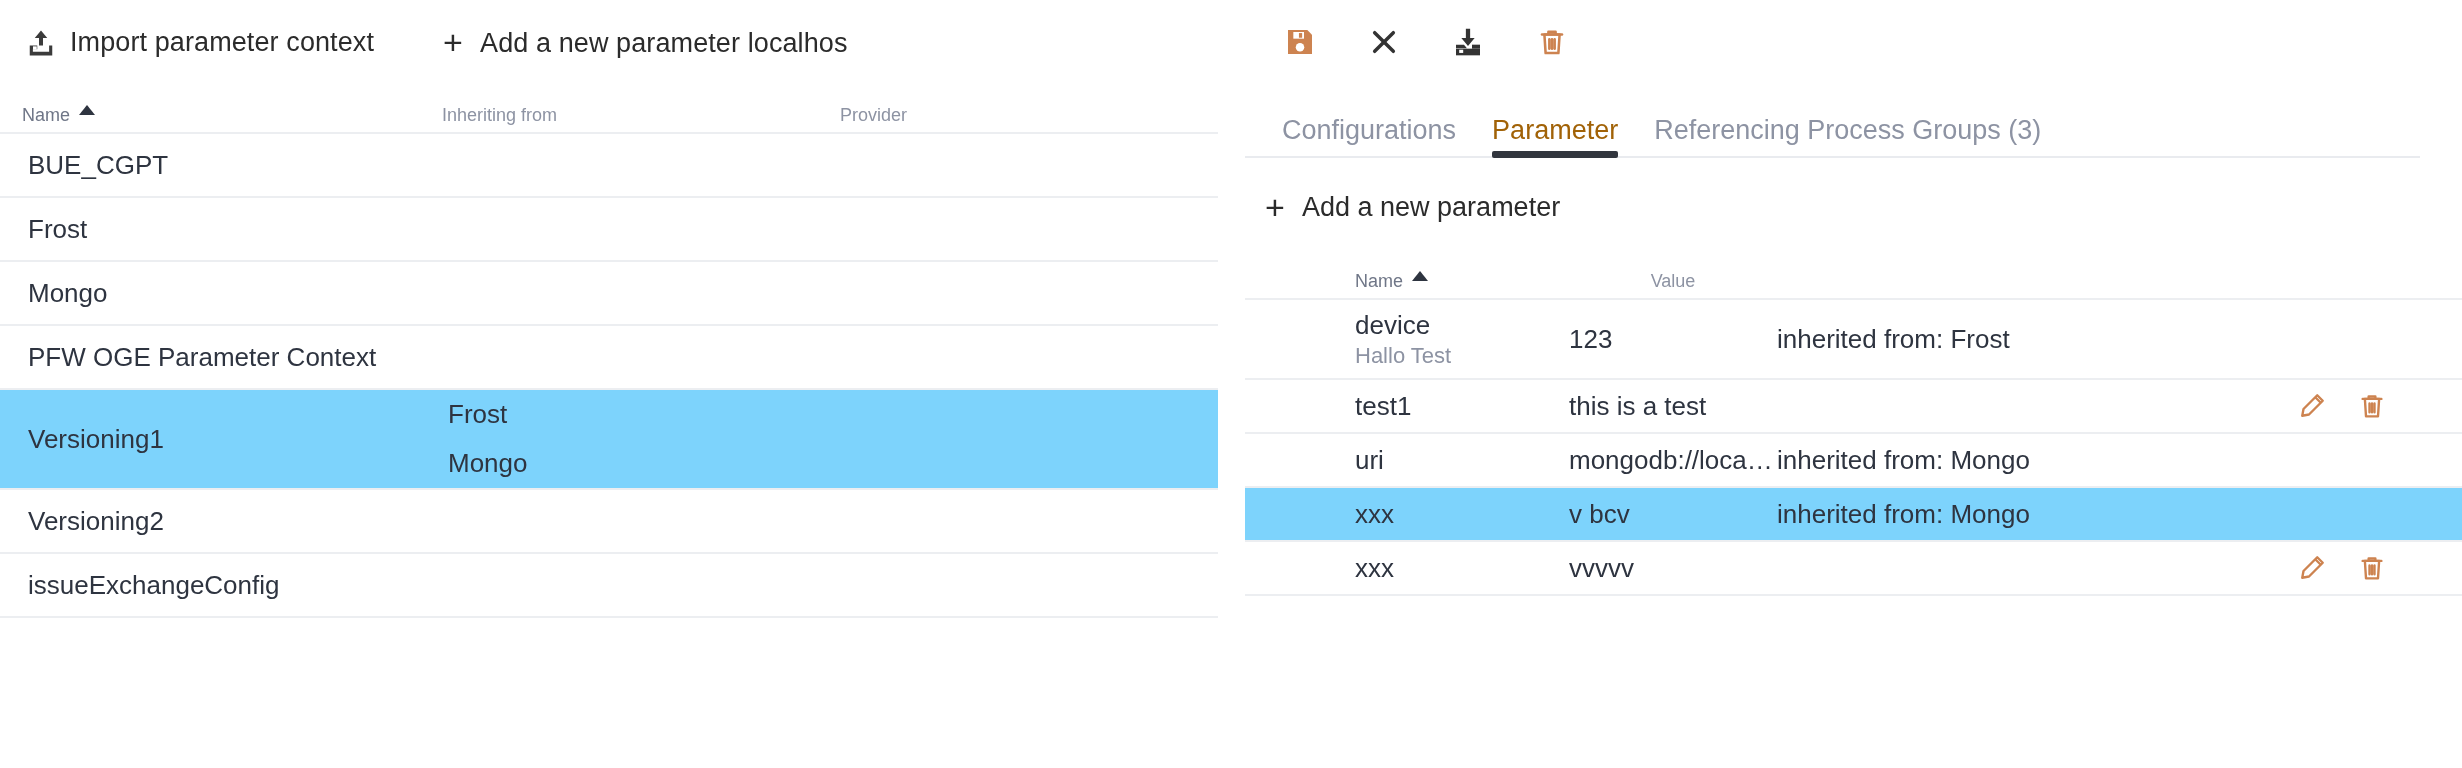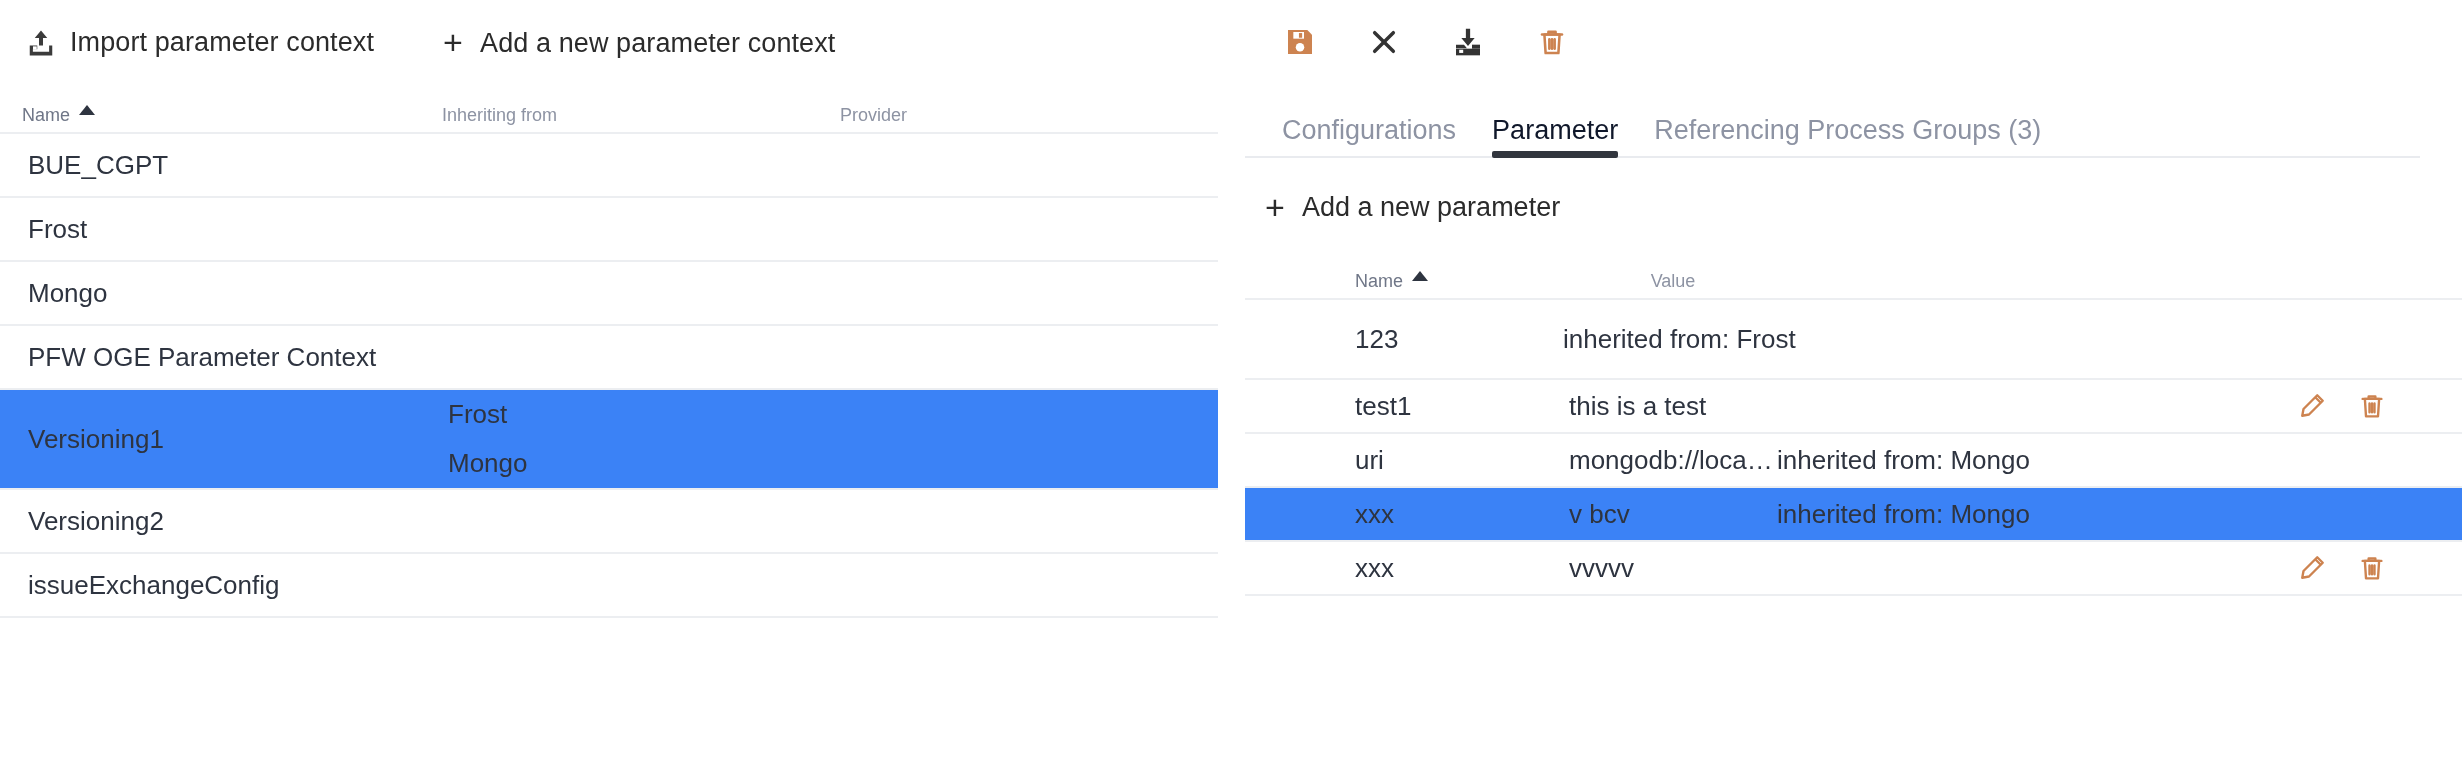--- a/index.html
+++ b/index.html
@@ -48,21 +48,21 @@
     border-right: 8px solid transparent;
     border-bottom: 10px solid #2e3440;
     position: relative; top: -6px;
   }
 
   .row {
     display: flex; align-items: center;
     border-bottom: 2px solid #eceef1;
     font-size: 26px; color: #2e3440;
   }
-  .row.selected { background: #3b82f6; }
+  .row.selected { background: #7dd3fc; }
 
   
   .lt-head { padding-left: 22px; }
   .lc-name  { width: 420px; flex: 0 0 420px; }
   .lc-inh   { width: 398px; flex: 0 0 398px; }
   .lc-prov  { width: 380px; flex: 0 0 380px; }
   .left-row { height: 64px; padding-left: 28px; }
   .left-row.tall { height: 100px; }
   .inh-stack { display: flex; flex-direction: column; gap: 18px; }
 
@@ -81,21 +81,21 @@
     border-bottom: 2px solid #e9ebef;
     height: 62px; margin-top: 12px;
     padding-left: 21px;
     width: 1175px;
   }
   .tab {
     font-size: 27px; color: #8d93a3; cursor: pointer;
     padding: 0 16px 12px 16px; position: relative; line-height: 1;
     white-space: nowrap;
   }
-  .tab.active { color: #0f172a; }
+  .tab.active { color: #a16207; }
   .tab.active::after {
     content: ""; position: absolute; left: 16px; right: 16px; bottom: -2px;
     height: 7px; background: #32363e; border-radius: 2px;
   }
 
   .add-param {
     display: flex; align-items: center; gap: 14px;
     margin: 32px 0 0 17px; font-size: 27px; color: #2b2b2b; cursor: pointer;
     width: max-content;
   }
@@ -127,21 +127,21 @@
             <path d="M12 2 L17 8 H13.6 V14 H10.4 V8 H7 Z"></path>
             <path d="M3 14 H9 V17 H5.5 V19 H18.5 V14 H21 V22 H3 Z"></path>
             <rect x="5.6" y="14.7" width="3" height="2.6" fill="#ffffff"></rect>
           </svg>
         </span>
         <span>Import parameter context</span>
       </div>
 
       <div class="tb-action">
         <span class="ic plus-glyph">+</span>
-        <span>Add a new parameter context</span>
+        <span>Add a new parameter localhos</span>
       </div>
     </div>
 
     <div class="tbl">
       <div class="thead lt-head">
         <div class="th active lc-name">
           <span>Name</span>
           <span class="caret-up"></span>
         </div>
         <div class="th lc-inh">
@@ -273,20 +273,26 @@
           <span class="caret-up"></span>
         </div>
         <div class="th pc-val">
           <span>Value</span>
         </div>
         <div class="th pc-inh"></div>
         <div class="th pc-act"></div>
       </div>
 
       <div class="row param-row tall">
+        <div class="pc-name">
+          <div class="p-name-stack">
+            <span>device</span>
+            <span class="p-desc">Hallo Test</span>
+          </div>
+        </div>
         <div class="pc-val trunc">123</div>
         <div class="pc-inh">inherited from: Frost</div>
         <div class="pc-act"></div>
       </div>
 
       <div class="row param-row">
         <div class="pc-name">test1</div>
         <div class="pc-val trunc">this is a test</div>
         <div class="pc-inh"></div>
         <div class="pc-act">

